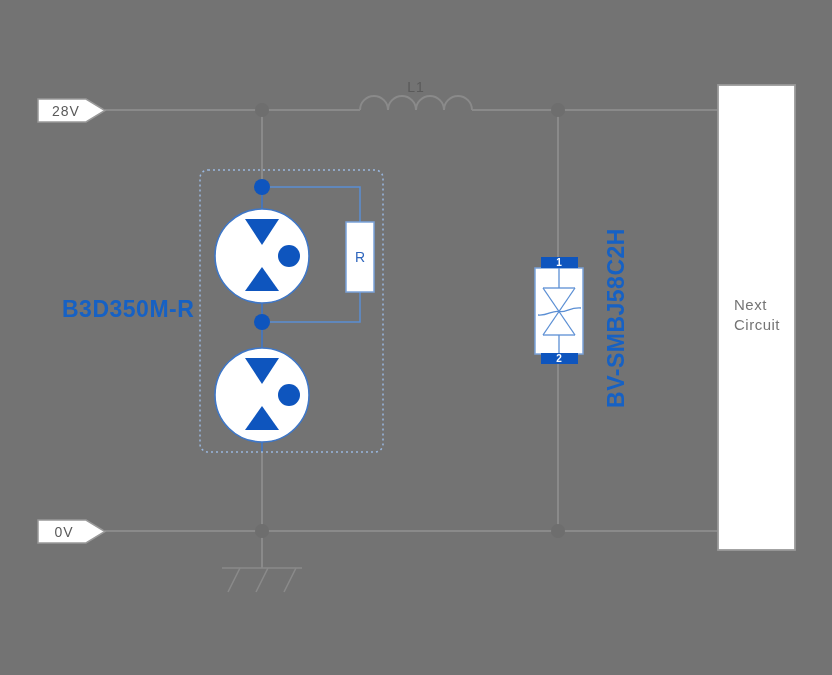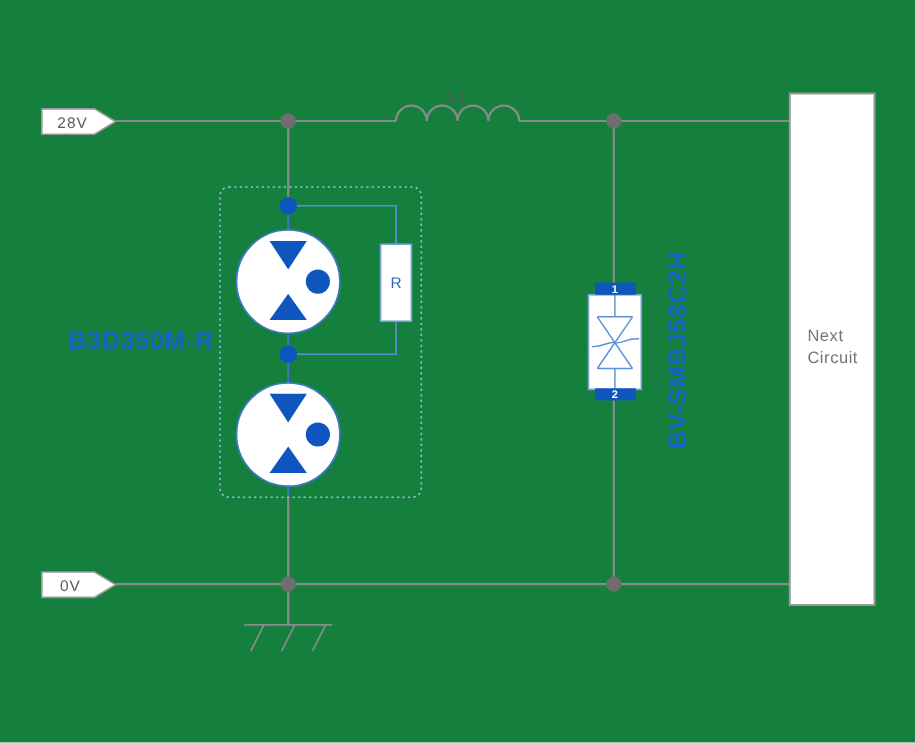--- a/index.html
+++ b/index.html
@@ -5,21 +5,21 @@
   html, body {
     margin: 0;
     padding: 0;
     background: #ffffff;
     font-family: "Liberation Sans", sans-serif;
   }
   .canvas {
     position: relative;
     width: 832px;
     height: 675px;
-    background: #15803d;
+    background: #737373;
     overflow: hidden;
   }
   svg { display: block; }
   text {
     font-family: "Liberation Sans", sans-serif;
     user-select: none;
   }
   .tag-text   { font-size: 14px; fill: #5a5a5a; letter-spacing: 1px; }
   .ind-text   { font-size: 14px; fill: #5a5a5a; letter-spacing: 1px; }
   .part-label { font-size: 23px; font-weight: 600; fill: #1661c4; letter-spacing: 0.5px; }

